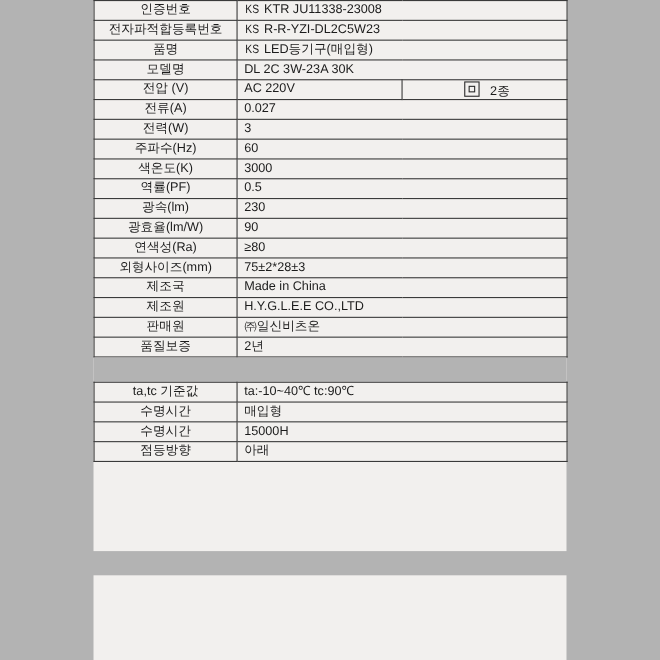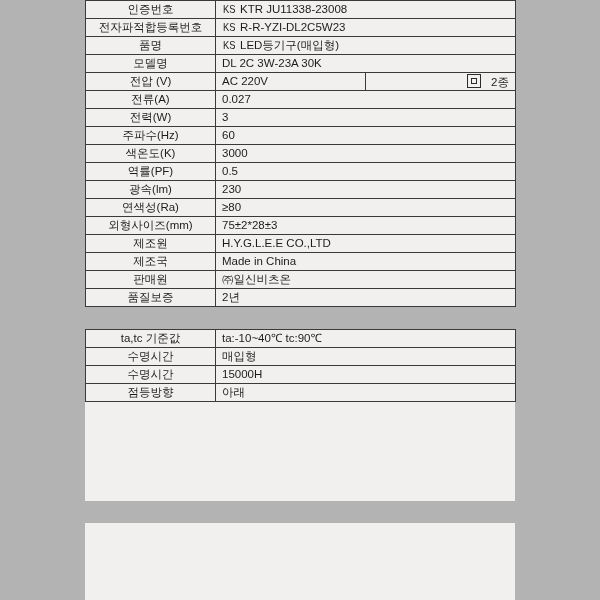--- a/index.html
+++ b/index.html
@@ -46,21 +46,21 @@
   td.value {
     width: 300px;
     text-align: left;
   }
   td.value.narrow {
     width: 180px;
     margin-left: 11px;
   }
   td.value.class2 {
     width: 120px;
-    text-align: right;
+    text-align: center;
     padding-left: 10px;
     margin-top: 28px;
   }
   .cls-box {
     display: inline-block;
     width: 12px;
     height: 12px;
     border: 1px solid #2b2b2b;
     position: relative;
     vertical-align: -2px;
@@ -156,41 +156,45 @@
       <tr>
         <td class="label">역률(PF)</td>
         <td class="value" colspan="2">0.5</td>
       </tr>
 
       <tr>
         <td class="label">광속(lm)</td>
         <td class="value" colspan="2">230</td>
       </tr>
 
+      <tr>
+        <td class="label">광효율(lm/W)</td>
+        <td class="value" colspan="2">90</td>
+      </tr>
 
       <tr>
         <td class="label">연색성(Ra)</td>
         <td class="value" colspan="2">≥80</td>
       </tr>
 
       <tr>
         <td class="label">외형사이즈(mm)</td>
         <td class="value" colspan="2">75±2*28±3</td>
       </tr>
 
       <tr>
+        <td class="label">제조국</td>
+        <td class="value" colspan="2">Made in China</td>
+      </tr>
+
+      <tr>
         <td class="label">제조원</td>
         <td class="value" colspan="2">H.Y.G.L.E.E CO.,LTD</td>
       </tr>
 
-      <tr>
-        <td class="label">제조국</td>
-        <td class="value" colspan="2">Made in China</td>
-      </tr>
-
 
       <tr>
         <td class="label">판매원</td>
         <td class="value" colspan="2">㈜일신비츠온</td>
       </tr>
 
 
       <tr>
         <td class="label">품질보증</td>
         <td class="value" colspan="2">2년</td>

